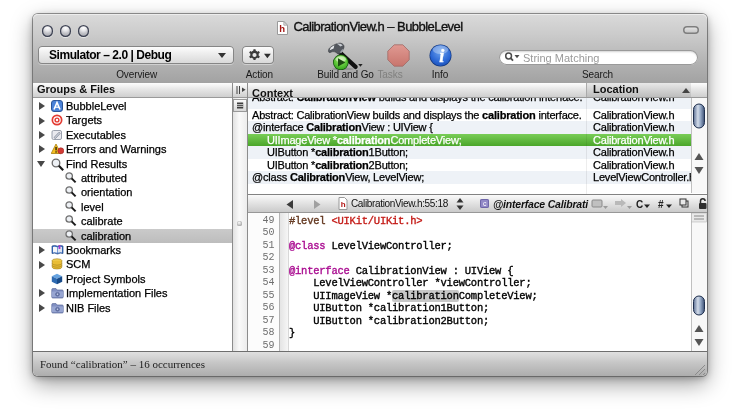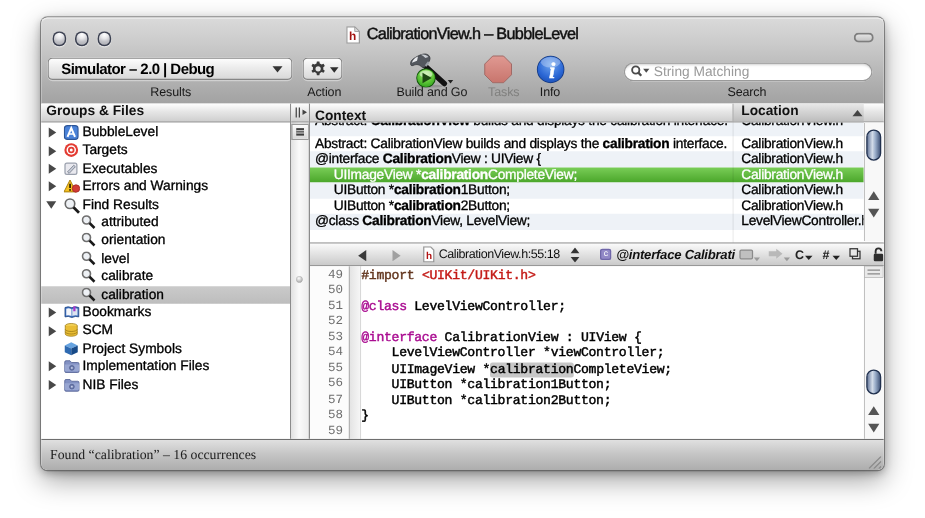--- a/index.html
+++ b/index.html
@@ -131,24 +131,24 @@
     <div id="popup"><span class="ptxt">Simulator – 2.0 | Debug</span><span class="dn"></span></div>
     <div id="actbtn">
       <svg width="32" height="18" viewBox="0 0 32 18">
         <g fill="#3a3a3a">
           <path d="M11.5 3.2 h2 l0.3 1.6 a4.4 4.4 0 0 1 1.5 0.85 l1.55-0.6 1 1.7 -1.25 1.05 a4.4 4.4 0 0 1 0 1.7 l1.25 1.05 -1 1.7 -1.55-0.6 a4.4 4.4 0 0 1 -1.5 0.85 l-0.3 1.6 h-2 l-0.3-1.6 a4.4 4.4 0 0 1 -1.5-0.85 l-1.55 0.6 -1-1.7 1.25-1.05 a4.4 4.4 0 0 1 0-1.7 L7.15 6.75 l1-1.7 1.55 0.6 a4.4 4.4 0 0 1 1.5-0.85 Z"></path>
         </g>
         <circle cx="12.5" cy="9" r="2.1" fill="#e6e6e6"></circle>
         <path d="M22 7.8 h6.8 l-3.4 4.4 z" fill="#2e2e2e"></path>
       </svg>
     </div>
-    <div class="tlabel" style="left:63.6px;">Results</div>
+    <div class="tlabel" style="left:63.6px;">Overview</div>
     <div class="tlabel" style="left:186.4px;">Action</div>
     <div class="tlabel" style="left:272.5px;">Build and Go</div>
-    <div class="tlabel dis" style="left:330px;">Tasks</div>
+    <div class="tlabel dis" style="left:317px;">Tasks</div>
     <div class="tlabel" style="left:367px;">Info</div>
     <div class="tlabel" style="left:524.5px;">Search</div>
 
     <div class="abs" style="left:294px;top:26.5px;">
       <svg width="38" height="29" viewBox="0 0 38 29">
         <ellipse cx="16" cy="28" rx="11" ry="1.4" fill="rgba(0,0,0,0.14)"></ellipse>
         <path d="M13.6 9.3 L30.3 24.6 A2 2 0 0 1 30 27.4 A2 2 0 0 1 27.2 27.6 L10.6 12.3 Z" fill="#111111"></path>
         <path d="M1.6 10.8 C1 8.4 2.6 6.6 4.6 5.4 C6.8 4 9.4 2.6 12 2.2 C14.4 1.9 16.2 2.9 16.8 4.6 C17.4 6.2 16.7 7.8 15.2 9.8 L13.6 12 C12.6 13.3 11 13.3 10 12.2 C8.6 10.7 6.2 10.2 4.4 11 C3.2 11.6 1.9 11.9 1.6 10.8 Z" fill="#53575e" stroke="#33363b" stroke-width="0.6"></path>
         <path d="M2.6 9.2 C3 6.9 5 5.2 7.4 4.2 L6.6 7.5 Z" fill="#e8eaed"></path>
         <path d="M9.8 2.7 C12.4 2.2 14.7 3 15.7 4.5 L13.3 5.4 C12.1 4.1 10.9 3.2 9.8 2.7 Z" fill="#c7cbd1"></path>
@@ -493,21 +493,21 @@
 53
 54
 55
 56
 57
 58
 59</pre>
         </div>
       <div id="ribbon"></div>
       <div id="code">
-          <pre><span class="pp">#import</span> <span class="str">&lt;UIKit/UIKit.h&gt;</span>
+          <pre><span class="pp">#level</span> <span class="str">&lt;UIKit/UIKit.h&gt;</span>
 
 <span class="kw">@class</span> LevelViewController;
 
 <span class="kw">@interface</span> CalibrationView : UIView {
     LevelViewController *viewController;
     UIImageView *<span class="fhl">calibration</span>CompleteView;
     UIButton *calibration1Button;
     UIButton *calibration2Button;
 }
 </pre>

